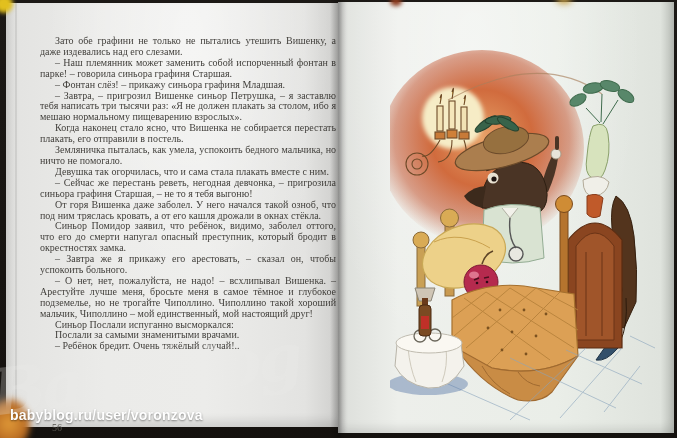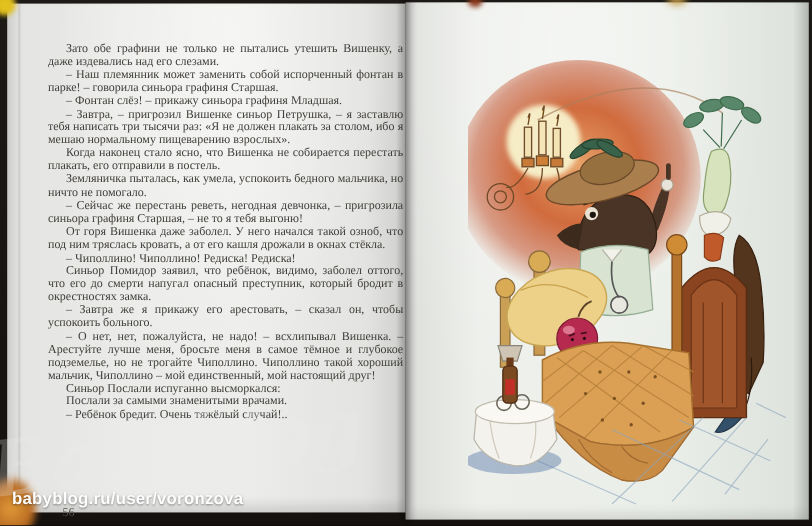--- a/index.html
+++ b/index.html
@@ -53,23 +53,23 @@
 <div class="photo">
 
   <div class="page page-left">
     <div class="text-block">
       <p>Зато обе графини не только не пытались утешить Вишенку, а даже издевались над его слезами.</p>
       <p>– Наш племянник может заменить собой испорченный фонтан в парке! – говорила синьора графиня Старшая.</p>
       <p>– Фонтан слёз! – прикажу синьора графиня Младшая.</p>
       <p>– Завтра, – пригрозил Вишенке синьор Петрушка, – я заставлю тебя написать три тысячи раз: «Я не должен плакать за столом, ибо я мешаю нормальному пищеварению взрослых».</p>
       <p>Когда наконец стало ясно, что Вишенка не собирается перестать плакать, его отправили в постель.</p>
       <p>Земляничка пыталась, как умела, успокоить бедного мальчика, но ничто не помогало.</p>
+      <p>Девушка так огорчилась, что и сама стала плакать вместе с ним.</p>
       <p>– Сейчас же перестань реветь, негодная девчонка, – пригрозила синьора графиня Старшая, – не то я тебя выгоню!</p>
       <p>От горя Вишенка даже заболел. У него начался такой озноб, что под ним тряслась кровать, а от его кашля дрожали в окнах стёкла.</p>
-      <p>– Чиполлино! Чиполлино! Редиска! Редиска!</p>
       <p>Синьор Помидор заявил, что ребёнок, видимо, заболел оттого, что его до смерти напугал опасный преступник, который бродит в окрестностях замка.</p>
       <p>– Завтра же я прикажу его арестовать, – сказал он, чтобы успокоить больного.</p>
       <p>– О нет, нет, пожалуйста, не надо! – всхлипывал Вишенка. – Арестуйте лучше меня, бросьте меня в самое тёмное и глубокое подземелье, но не трогайте Чиполлино. Чиполлино такой хороший мальчик, Чиполлино – мой единственный, мой настоящий друг!</p>
       <p>Синьор Послали испуганно высморкался:</p>
       <p>Послали за самыми знаменитыми врачами.</p>
       <p>– Ребёнок бредит. Очень тяжёлый случай!..</p>
     </div>
     <div class="page-number">56</div>
   </div>
 

